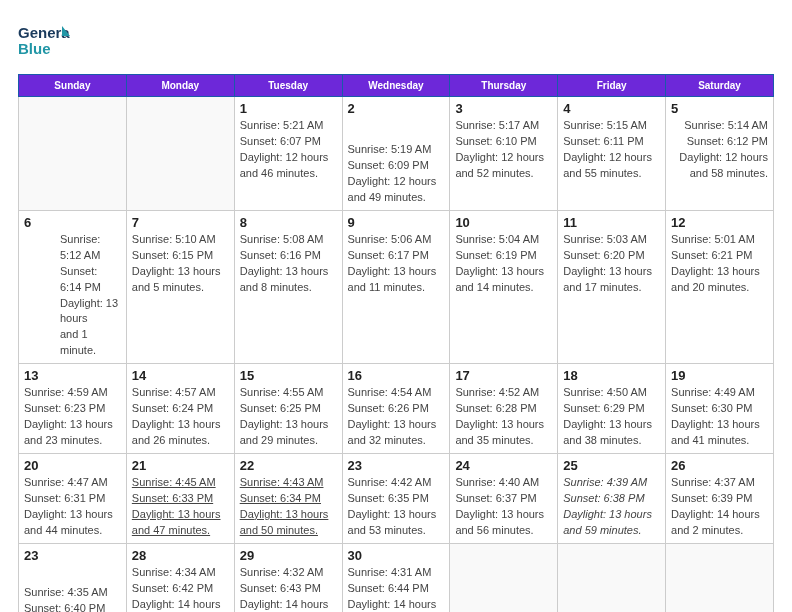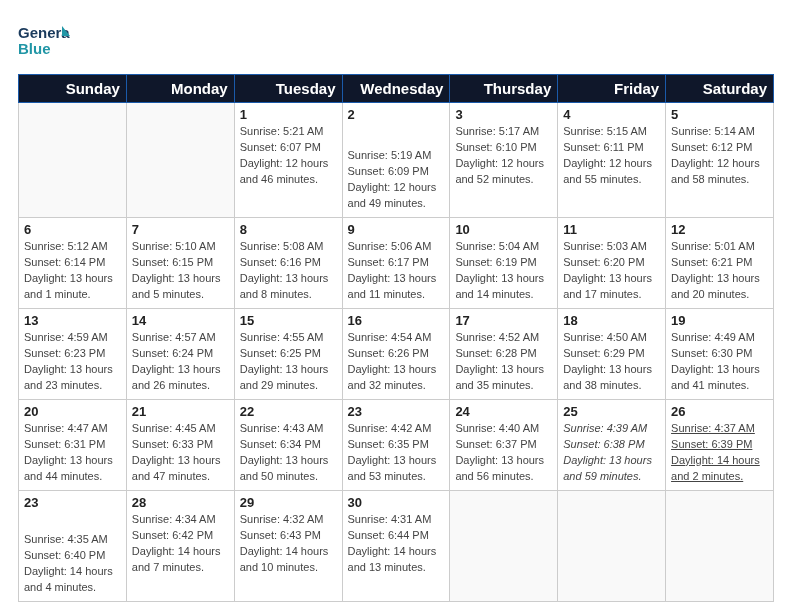--- a/index.html
+++ b/index.html
@@ -40,25 +40,25 @@
       color: #444;
     }
     .calendar {
       flex: 1;
       border: 1px solid #ccc;
       border-collapse: collapse;
       width: 100%;
       table-layout: fixed;
     }
     .calendar th {
-      background: #0f172a;
+      background: #6d28d9;
       color: #fff;
-      text-align: right;
+      text-align: center;
       padding: 5px 6px;
-      font-size: 15px;
+      font-size: 10px;
       font-weight: bold;
       border: 1px solid #1a5aaa;
     }
     .calendar td {
       vertical-align: top;
       border: 1px solid #ccc;
       padding: 4px 5px;
       font-size: 9.5px;
       color: #333;
       height: 86px;
@@ -141,30 +141,30 @@
           </td>
           <td>
             <span class="day-num">4</span>
             <div class="day-info" style="white-space: pre-line;">Sunrise: 5:15 AM
 Sunset: 6:11 PM
 Daylight: 12 hours
 and 55 minutes.</div>
           </td>
           <td>
             <span class="day-num">5</span>
-            <div class="day-info" style="white-space: pre-line;">Sunrise: 5:14 AM
+            <div class="day-info" style="white-space: pre-line; text-align: right;">Sunrise: 5:14 AM
 Sunset: 6:12 PM
 Daylight: 12 hours
 and 58 minutes.</div>
           </td>
         </tr>
         <tr>
           <td>
             <span class="day-num">6</span>
-            <div class="day-info" style="white-space: pre-line;">Sunrise: 5:12 AM
+            <div class="day-info" style="white-space: pre-line; margin-left: 36px;">Sunrise: 5:12 AM
 Sunset: 6:14 PM
 Daylight: 13 hours
 and 1 minute.</div>
           </td>
           <td>
             <span class="day-num">7</span>
             <div class="day-info" style="white-space: pre-line;">Sunrise: 5:10 AM
 Sunset: 6:15 PM
 Daylight: 13 hours
 and 5 minutes.</div>
@@ -259,28 +259,28 @@
         <tr>
           <td>
             <span class="day-num">20</span>
             <div class="day-info" style="white-space: pre-line;">Sunrise: 4:47 AM
 Sunset: 6:31 PM
 Daylight: 13 hours
 and 44 minutes.</div>
           </td>
           <td>
             <span class="day-num">21</span>
-            <div class="day-info" style="white-space: pre-line;">Sunrise: 4:45 AM
+            <div class="day-info" style="white-space: pre-line; text-decoration: underline;">Sunrise: 4:45 AM
 Sunset: 6:33 PM
 Daylight: 13 hours
 and 47 minutes.</div>
           </td>
           <td>
             <span class="day-num">22</span>
-            <div class="day-info" style="white-space: pre-line;">Sunrise: 4:43 AM
+            <div class="day-info" style="white-space: pre-line; text-decoration: underline;">Sunrise: 4:43 AM
 Sunset: 6:34 PM
 Daylight: 13 hours
 and 50 minutes.</div>
           </td>
           <td>
             <span class="day-num">23</span>
             <div class="day-info" style="white-space: pre-line;">Sunrise: 4:42 AM
 Sunset: 6:35 PM
 Daylight: 13 hours
 and 53 minutes.</div>
@@ -294,21 +294,21 @@
           </td>
           <td>
             <span class="day-num">25</span>
             <div class="day-info" style="white-space: pre-line; font-style: italic;">Sunrise: 4:39 AM
 Sunset: 6:38 PM
 Daylight: 13 hours
 and 59 minutes.</div>
           </td>
           <td>
             <span class="day-num">26</span>
-            <div class="day-info" style="white-space: pre-line; text-decoration: underline;">Sunrise: 4:37 AM
+            <div class="day-info" style="white-space: pre-line;">Sunrise: 4:37 AM
 Sunset: 6:39 PM
 Daylight: 14 hours
 and 2 minutes.</div>
           </td>
         </tr>
         <tr>
           <td>
             <span class="day-num">23</span>
             <div class="day-info" style="white-space: pre-line; margin-top: 22px;">Sunrise: 4:35 AM
 Sunset: 6:40 PM

